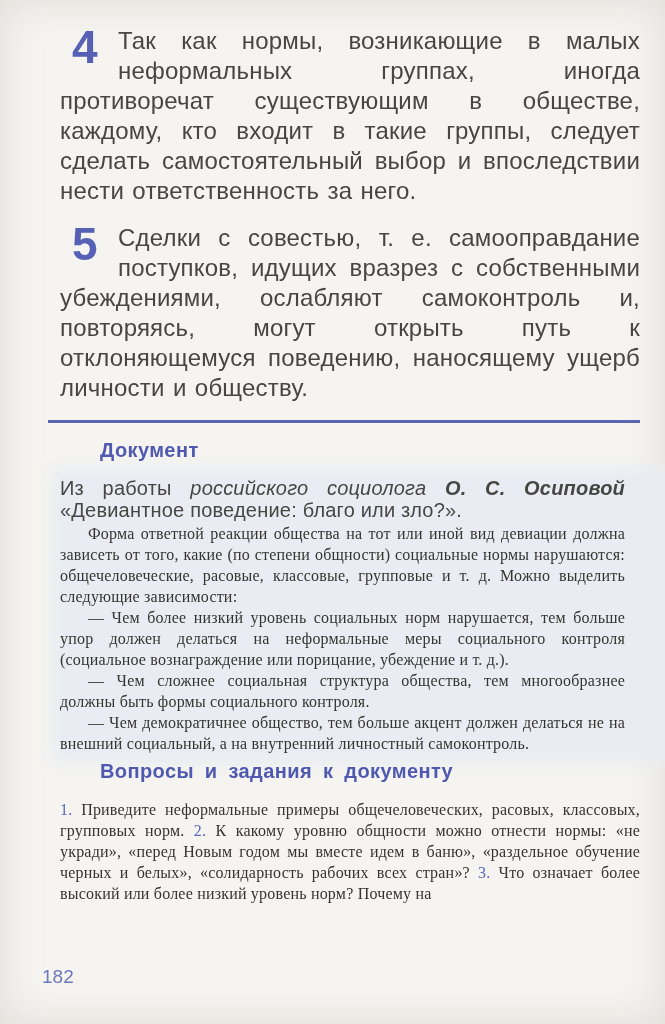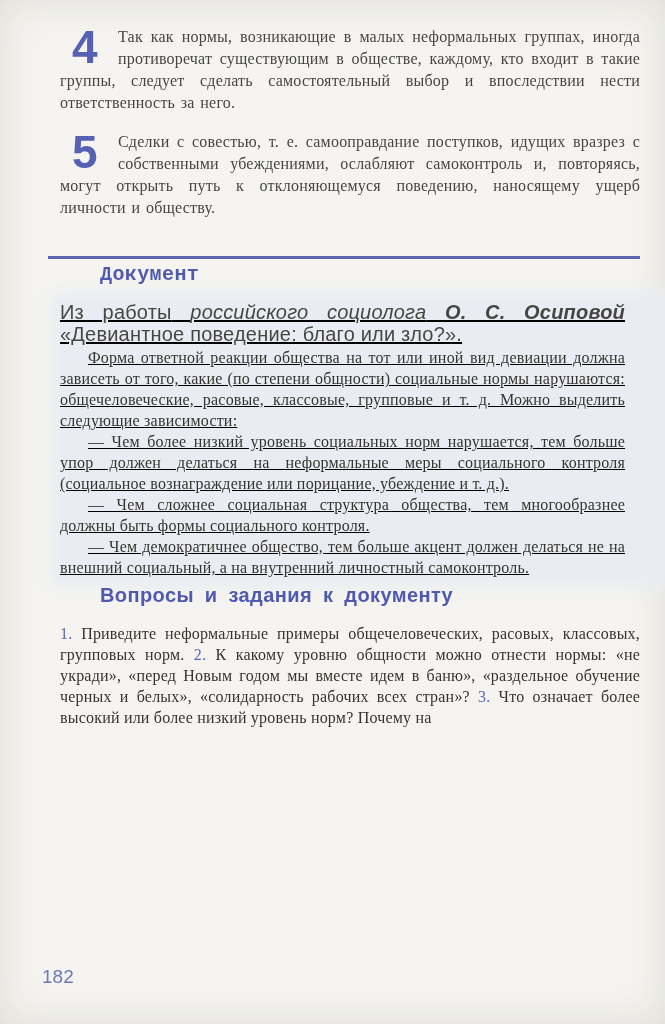--- a/index.html
+++ b/index.html
@@ -25,23 +25,23 @@
     box-shadow: inset 0 0 40px rgba(180,178,170,0.35);
   }
   .content {
     padding: 26px 25px 0 60px; 
   }
 
   
   .summary { min-height: 230px; }
   .summary-item { margin-bottom: 17px; }
   .summary-item p {
-    font-family: Liberation Serif, serif;
-    font-size: 16px;
-    line-height: 22px;
+    font-family: Liberation Sans, sans-serif;
+    font-size: 24px;
+    line-height: 30px;
     letter-spacing: 0.2px;
     word-spacing: 1.5px;
     color: var(--sans-text);
     text-align: justify;
   }
   .big-num {
     float: left;
     width: 34px;
     margin-left: 12px;
     margin-right: 12px;
@@ -64,29 +64,28 @@
 
   
   .doc-heading, .q-heading {
     font-family: "Liberation Sans", sans-serif;
     font-size: 20px;
     font-weight: bold;
     color: var(--accent);
     letter-spacing: 0.4px;
     word-spacing: 0.25em;
   }
-  .doc-heading { margin: 4px 0 15px 40px; font-family: Liberation Mono, monospace; }
+  .doc-heading { margin: 16px 0 15px 40px; }
   .q-heading   { margin: 6px 0 16px 40px; }
 
   .doc-body {
     background: var(--doc-tint);
     box-shadow: 0 0 16px 10px var(--doc-tint);
     margin-right: -25px;
     padding-right: 40px;
-    text-decoration: underline;
   }
   .source-line {
     font-family: "Liberation Sans", sans-serif;
     font-size: 20px;
     line-height: 22px;
     color: var(--sans-text);
     text-align: justify;
     letter-spacing: 0.2px;
     margin-bottom: 2px;
   }

